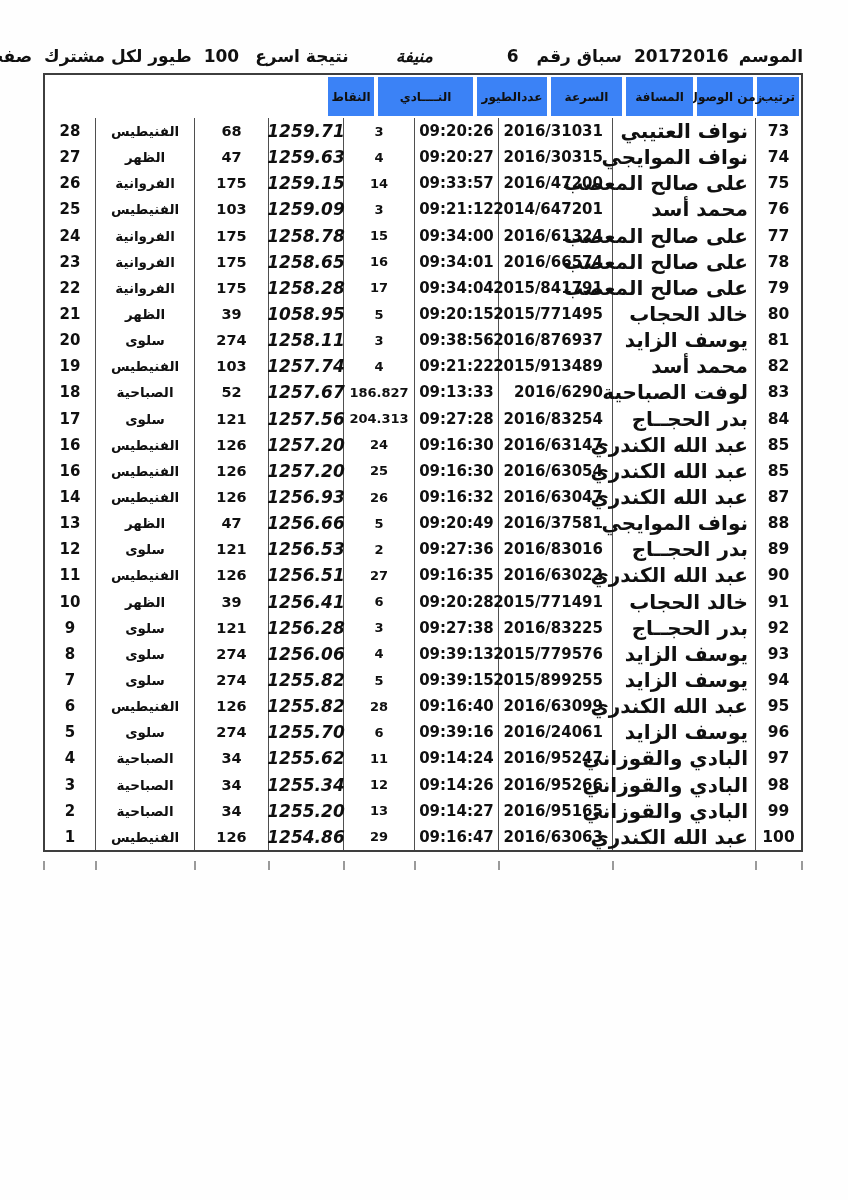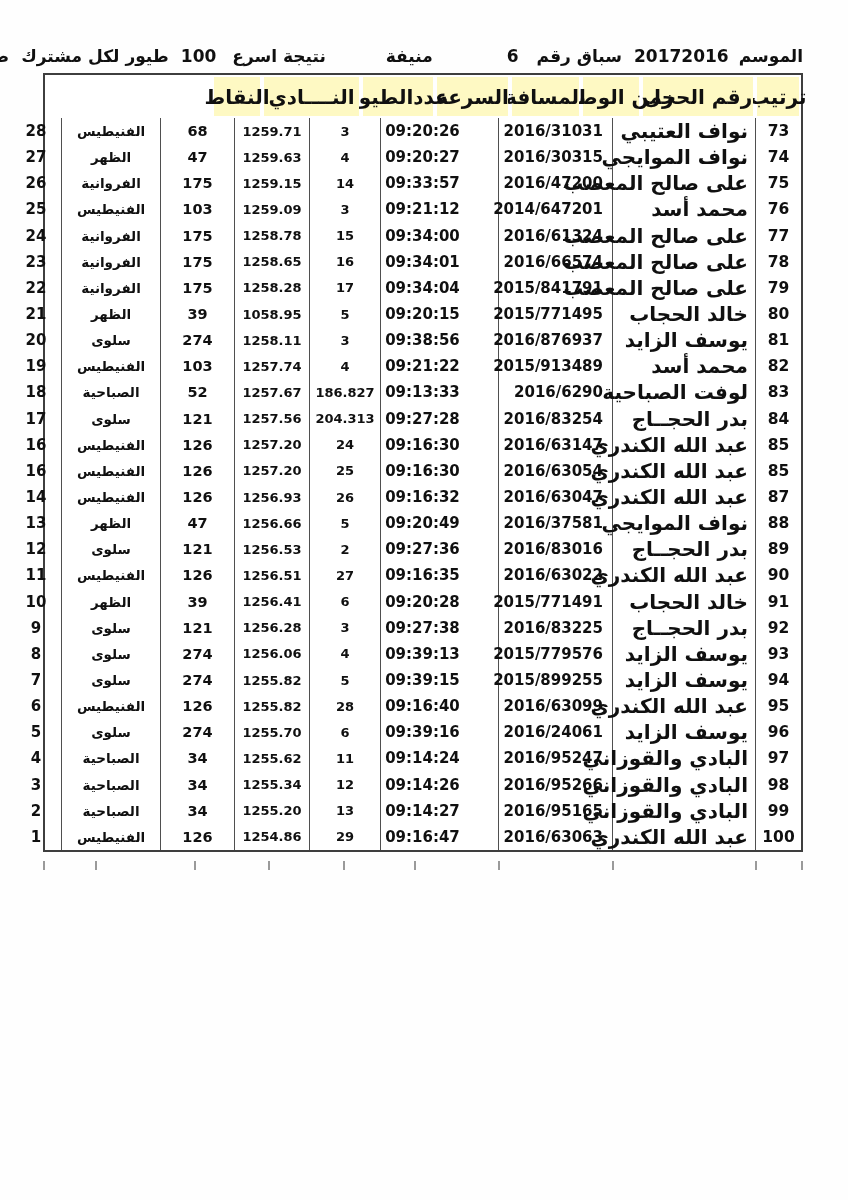--- a/index.html
+++ b/index.html
@@ -21,45 +21,45 @@
     margin:34px 45px 0 0;
     width:760px;
     font-size:17px;
     white-space:nowrap;
   }
   .topline span { flex:0 0 auto; }
   .g6  { margin-left:10px; }
   .g10 { margin-left:12px;margin-top:12px; }
   .g16 { margin-left:16px; }
   .g18 { margin-left:18px; }
-  .g60 { margin-left:60px; }
+  .g60 { margin-left:47px;font-style:italic; }
   .g78 { margin-left:74px; }
 
   
   .tablewrap {
     width:760px;
     margin:7px 45px 0 0;
     box-sizing:border-box;
   }
   .thead {
     display:flex;
     box-sizing:border-box;
     width:760px;
     border:2px solid #3e3e3e;
     border-bottom:none;
     background:#fff;
   }
   .th {
-    background:#fef9c3;
+    background:#3b82f6;
     margin:2px;
     height:39px;
     display:flex;
     align-items:center;
     justify-content:center;
-    font-size:20px;
+    font-size:12px;
     white-space:nowrap;
     overflow:visible;
     box-sizing:border-box;
     flex:0 0 auto;
   }
   .th.c-rank{width:42px}  .th.c-name{width:139px} .th.c-ring{width:110px}
   .th.c-time{width:56px}  .th.c-distance{width:67px} .th.c-speed{width:71px}
   .th.c-birds{width:70px} .th.c-club{width:95px}  .th.c-points{width:46px}
 
   .tbody {
@@ -76,24 +76,24 @@
     border-left:1px solid #4f4f4f;
     display:flex;
     align-items:center;
     justify-content:center;
     white-space:nowrap;
     font-size:15px;
   }
   .td:last-child { border-left:none; }
   .td.c-rank{width:46px; font-size:15.5px;}
   .td.c-name{width:143px; justify-content:flex-start; padding-right:7px; font-size:20px;}
-  .td.c-ring{width:114px; justify-content:flex-start; padding-right:9px; font-size:15px;margin-left:34px;}
+  .td.c-ring{width:114px; justify-content:flex-start; padding-right:9px; font-size:15px;}
   .td.c-time{width:84px; font-size:15px;}
   .td.c-distance{width:71px; font-size:13px;}
-  .td.c-speed{width:75px; font-size:13px;}
+  .td.c-speed{width:75px; font-size:17px;font-style:italic;}
   .td.c-birds{width:74px; font-size:14.5px;text-align:right;}
   .td.c-club{width:99px; font-size:13.5px;}
   .td.c-points{width:50px; font-size:15px;}
 
   
   .ticks {
     box-sizing:border-box;
     width:760px;
     margin:9px 45px 0 0;
     display:flex;
@@ -121,21 +121,20 @@
     <span class="g16">نتيجة اسرع</span>
     <span class="g10">100</span>
     <span class="g10">طيور لكل مشترك</span>
     <span class="g16">صفحة</span>
 
   </div>
 
   <div class="tablewrap">
     <div class="thead" id="thead">
         <div class="th c-rank">ترتيب</div>
-        <div class="th c-ring">رقم الحجل</div>
         <div class="th c-time">زمن الوصول</div>
         <div class="th c-distance">المسافة</div>
         <div class="th c-speed">السرعة</div>
         <div class="th c-birds">عددالطيور</div>
         <div class="th c-club">النــــادي</div>
         <div class="th c-points">النقاط</div>
       </div>
     <div class="tbody" id="tbody">
         <div class="tr">
           <div class="td c-rank">73</div>

